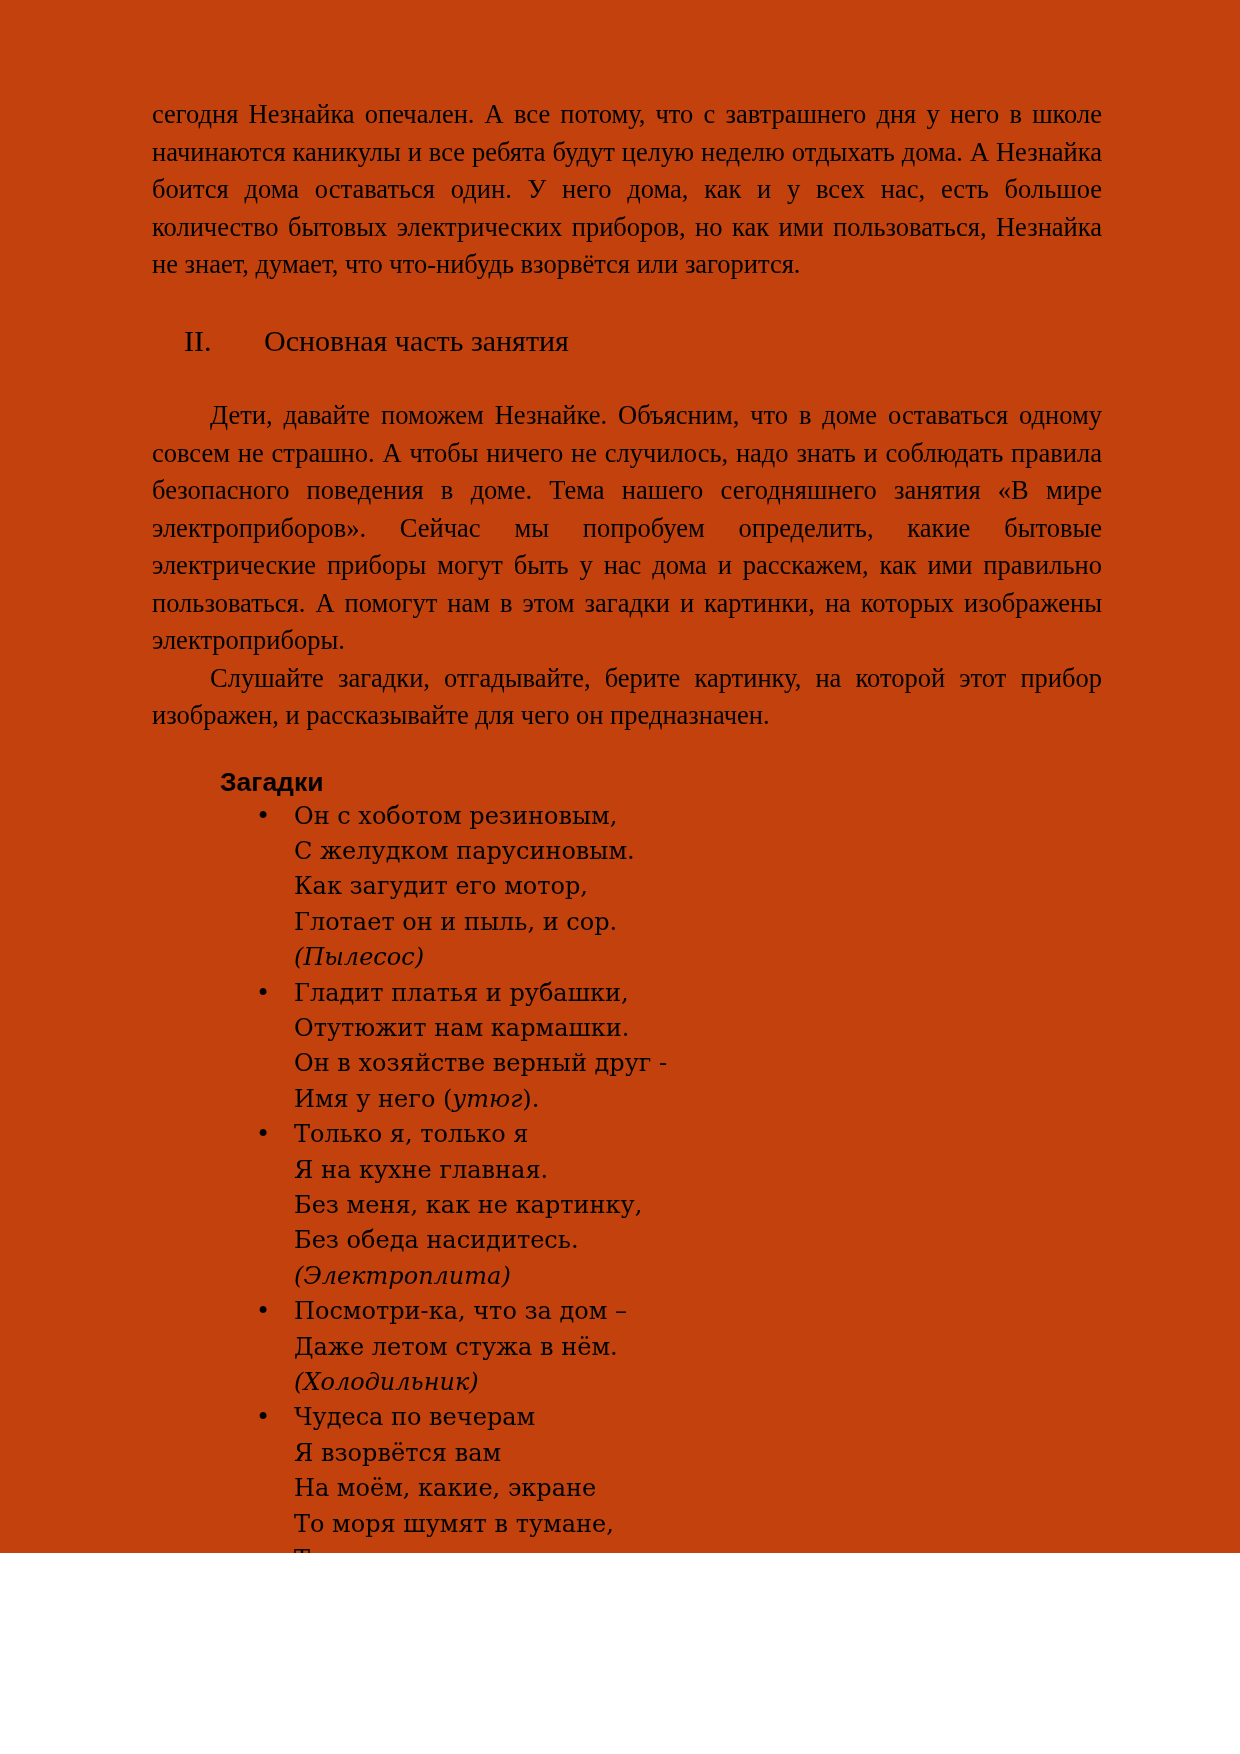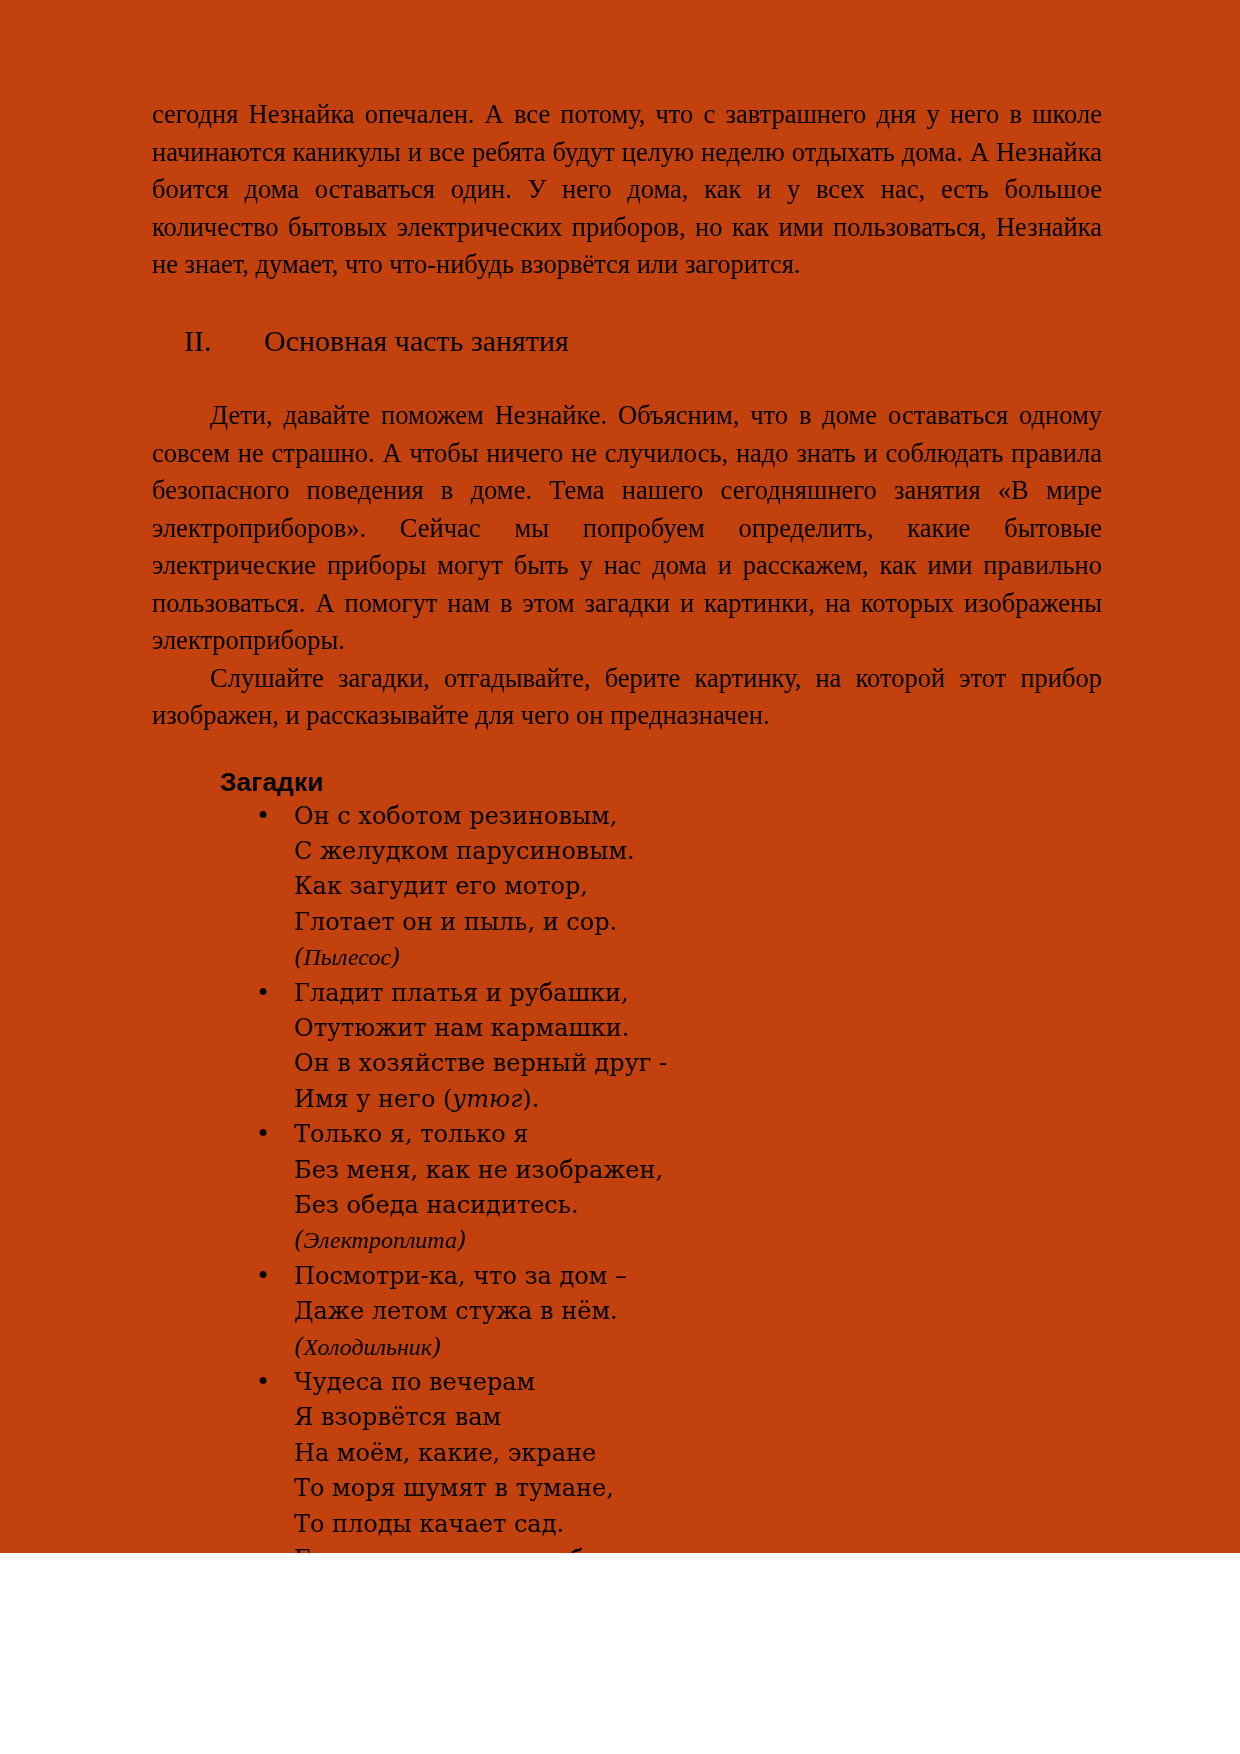--- a/index.html
+++ b/index.html
@@ -98,21 +98,20 @@
   .riddle-line {
     display: block;
     white-space: pre;
   }
   .riddle-answer {
     display: block;
     font-style: italic;
   }
   .riddle-answer .ital {
     font-style: italic;
-    font-family: Liberation Serif, serif;
   }
   .inline-ital {
     font-style: italic;
   }
 </style>
 </head>
 <body>
 
 <div class="page">
   <div class="content">
@@ -148,21 +147,22 @@
         <li class="riddle-item">
           <span class="bullet">•</span>
           <span class="riddle-line">Гладит платья и рубашки,</span>
           <span class="riddle-line">Отутюжит нам кармашки.</span>
           <span class="riddle-line">Он в хозяйстве верный друг -</span>
           <span class="riddle-line"><span>Имя у него (</span><span class="inline-ital">утюг</span><span>).</span></span>
         </li>
         <li class="riddle-item">
           <span class="bullet">•</span>
           <span class="riddle-line">Только я, только я</span>
-          <span class="riddle-line">Без меня, как не изображен,</span>
+          <span class="riddle-line">Я на кухне главная.</span>
+          <span class="riddle-line">Без меня, как не картинку,</span>
           <span class="riddle-line">Без обеда насидитесь.</span>
           <span class="riddle-line riddle-answer"><span>(</span><span class="ital">Электроплита</span><span>)</span></span>
         </li>
         <li class="riddle-item">
           <span class="bullet">•</span>
           <span class="riddle-line">Посмотри-ка, что за дом –</span>
           <span class="riddle-line">Даже летом стужа в нём.</span>
           <span class="riddle-line riddle-answer"><span>(</span><span class="ital">Холодильник</span><span>)</span></span>
         </li>
         <li class="riddle-item">

